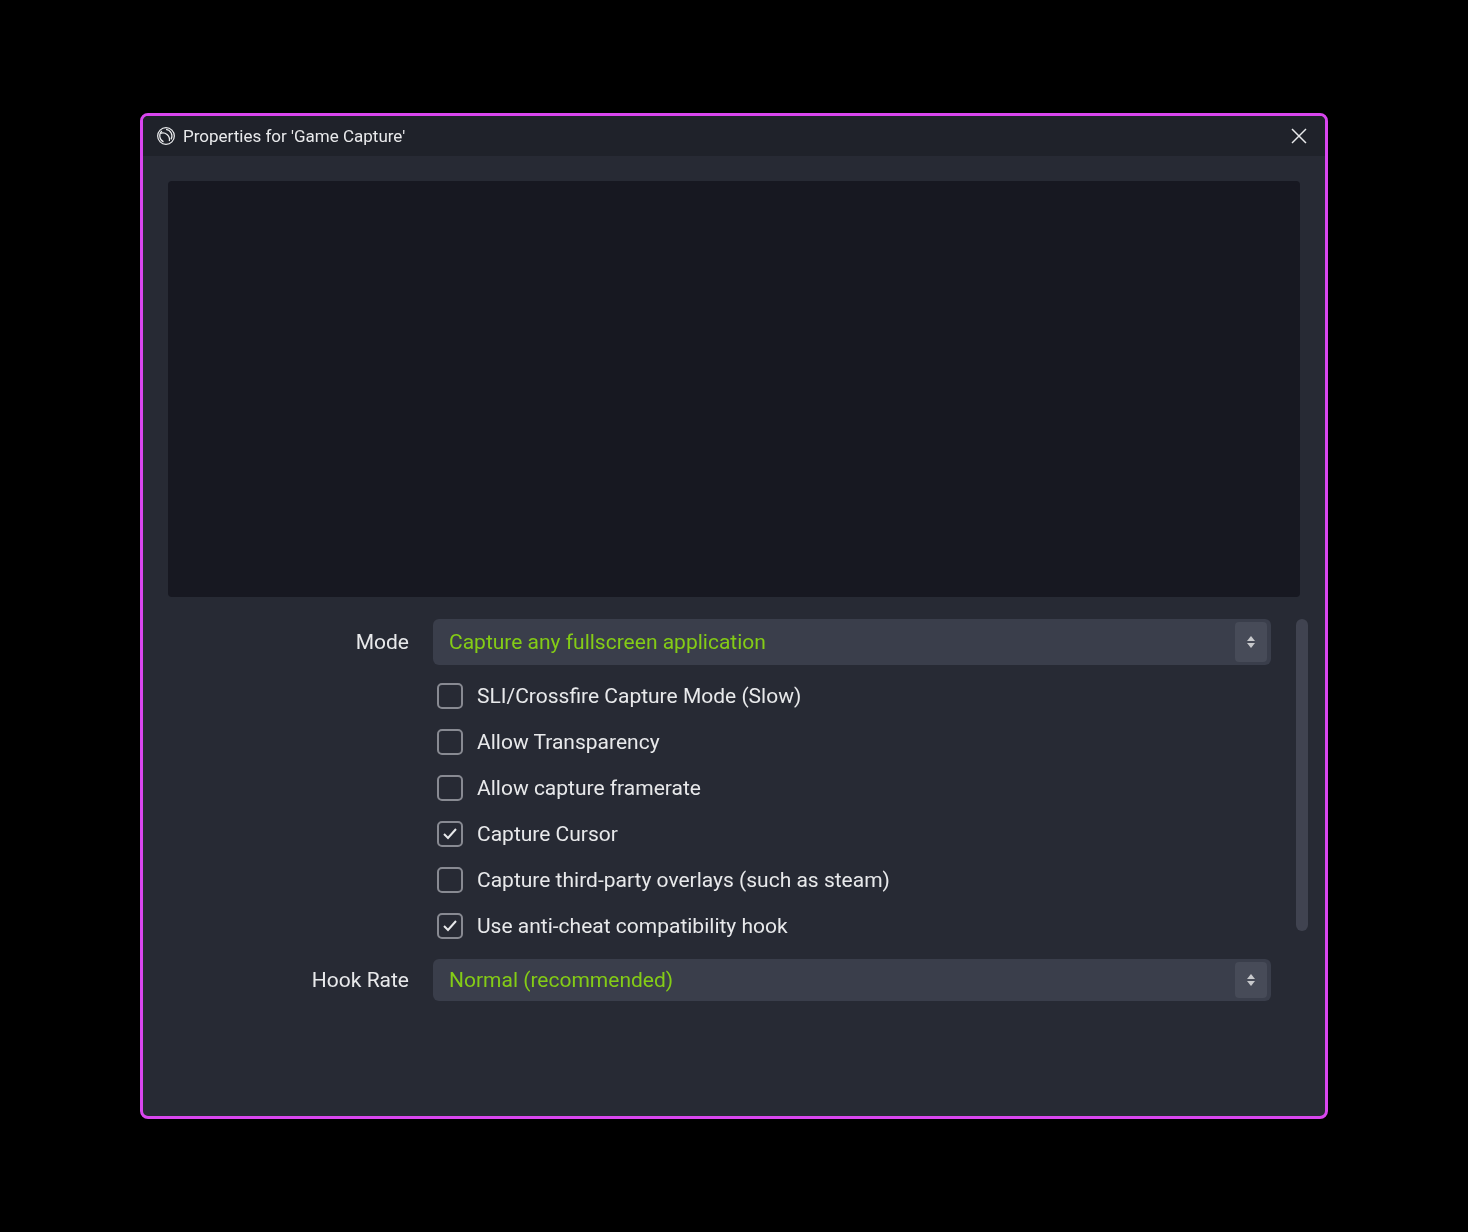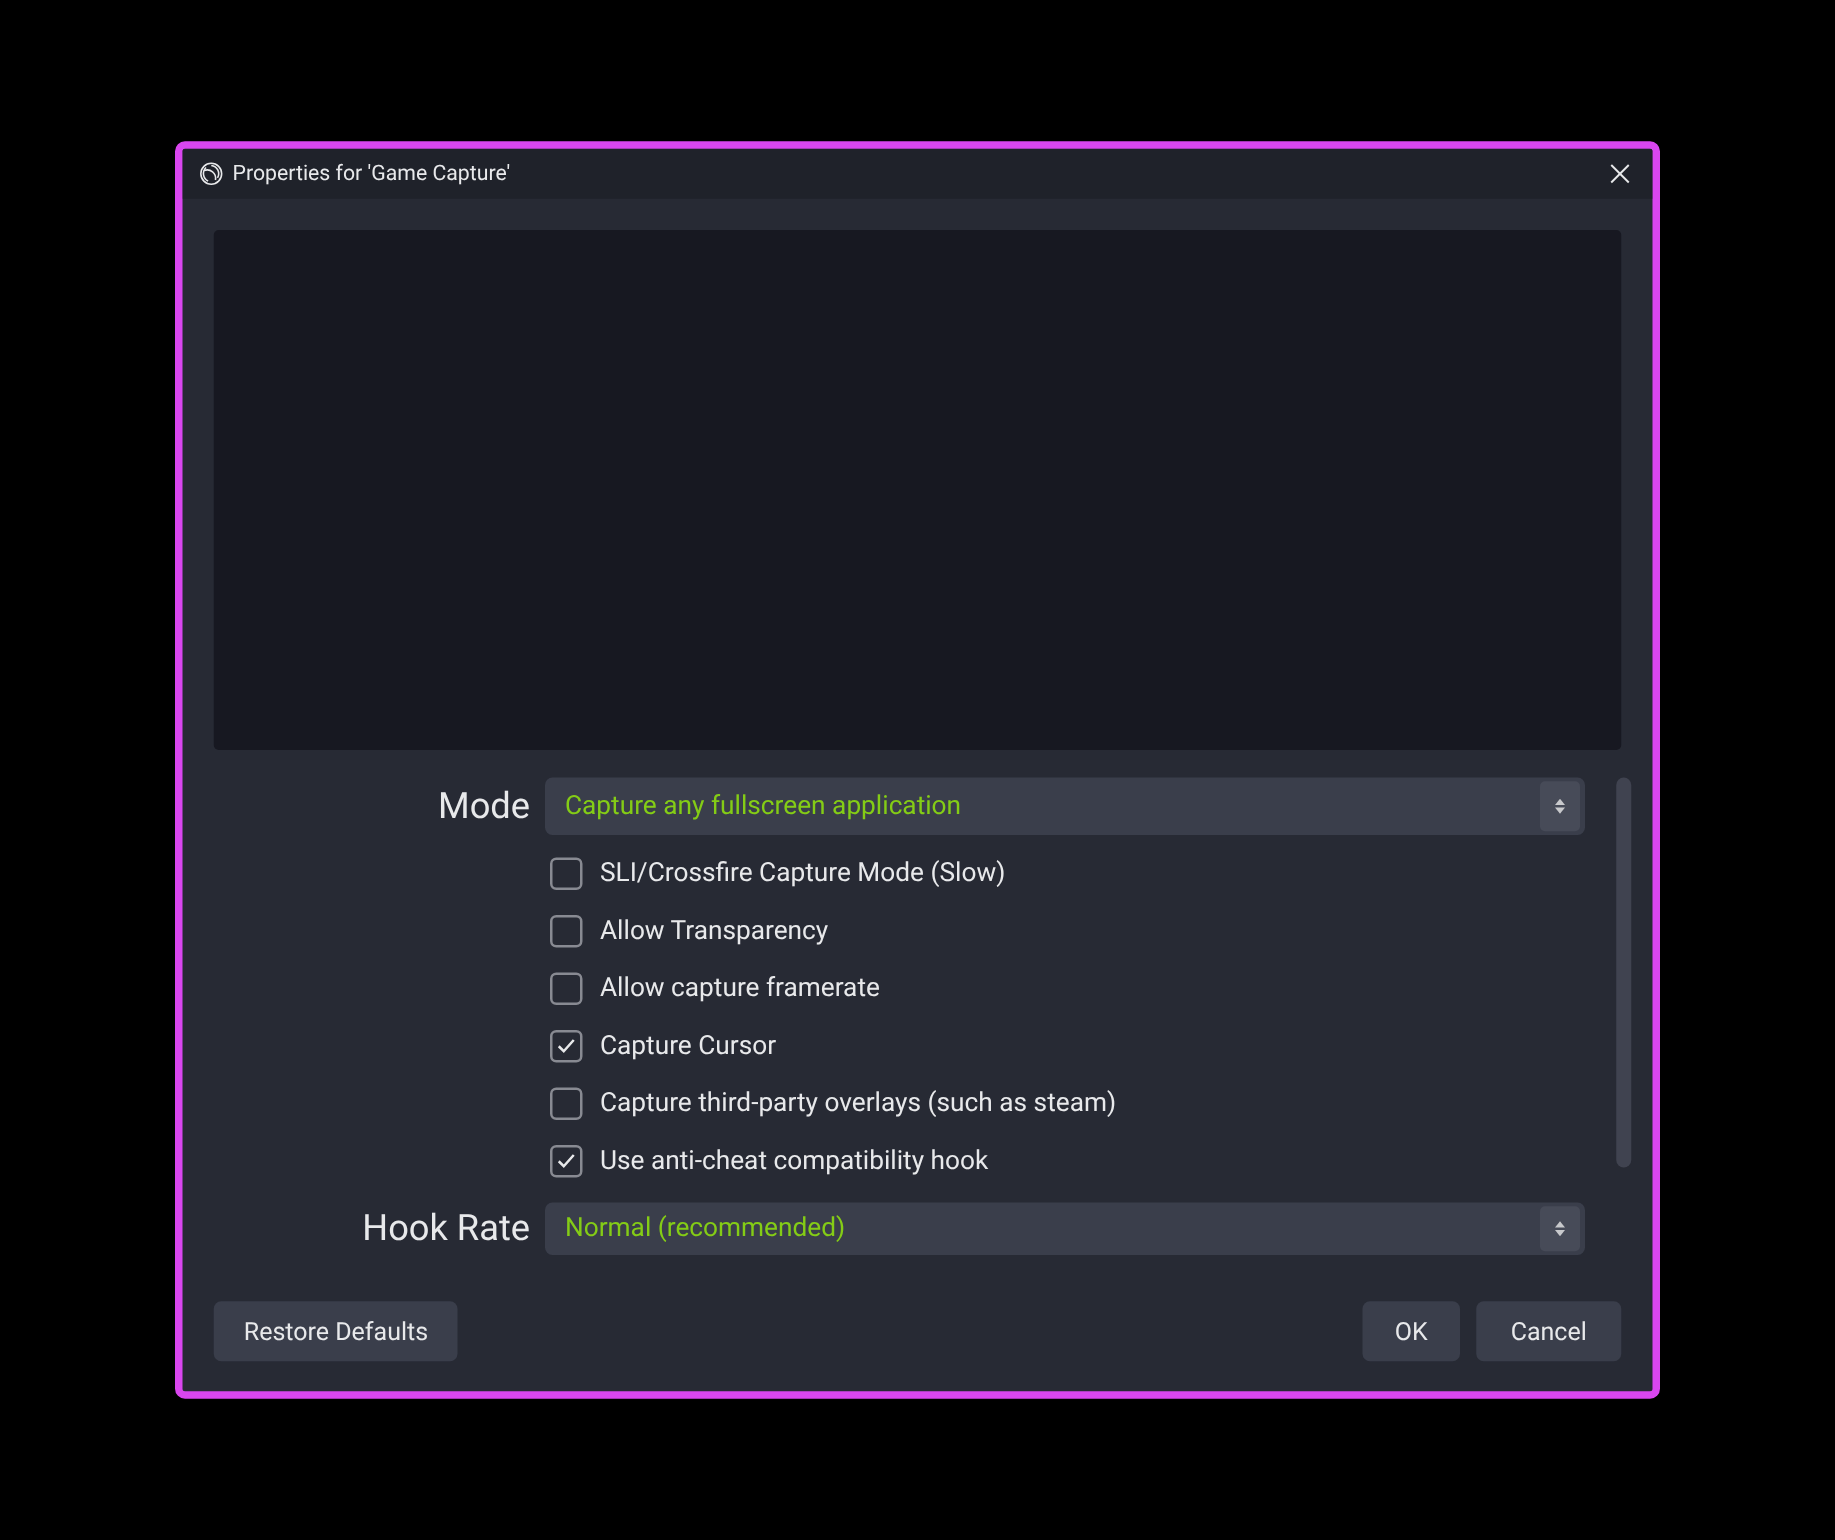--- a/index.html
+++ b/index.html
@@ -16,21 +16,21 @@
       display: flex;
       align-items: center;
       justify-content: center;
     }
     
     .dialog {
       width: 1188px;
       height: 1006px;
       background: #272a34;
       border-radius: 8px;
-      border: 6px solid #d946ef;
+      border: 3px solid #d946ef;
       display: flex;
       flex-direction: column;
       overflow: hidden;
     }
     
     .titlebar {
       height: 40px;
       background: #1f222a;
       display: flex;
       align-items: center;
@@ -105,22 +105,22 @@
     .form-row {
       display: flex;
       align-items: center;
       margin-bottom: 18px;
     }
     
     .form-label {
       width: 265px;
       text-align: right;
       color: #e8e9eb;
-      font-size: 29px;
-      padding-right: 12px;
+      font-size: 21px;
+      padding-right: 24px;
     }
     
     .select-wrap {
       flex: 1;
       height: 46px;
       background: #3a3e4b;
       border-radius: 6px;
       display: flex;
       align-items: center;
       padding: 0 16px;
@@ -325,19 +325,13 @@
               <div class="spinner-arrow-down"></div>
             </div>
           </div>
         </div>
 
       </div>
       <div class="scrollbar"></div>
     </div>
   </div>
 
-  <div class="button-bar">
-    <button class="btn">Restore Defaults</button>
-    <div class="spacer"></div>
-    <button class="btn btn-ok">OK</button>
-    <button class="btn btn-cancel">Cancel</button>
-  </div>
 </div>
 
 </body></html>

